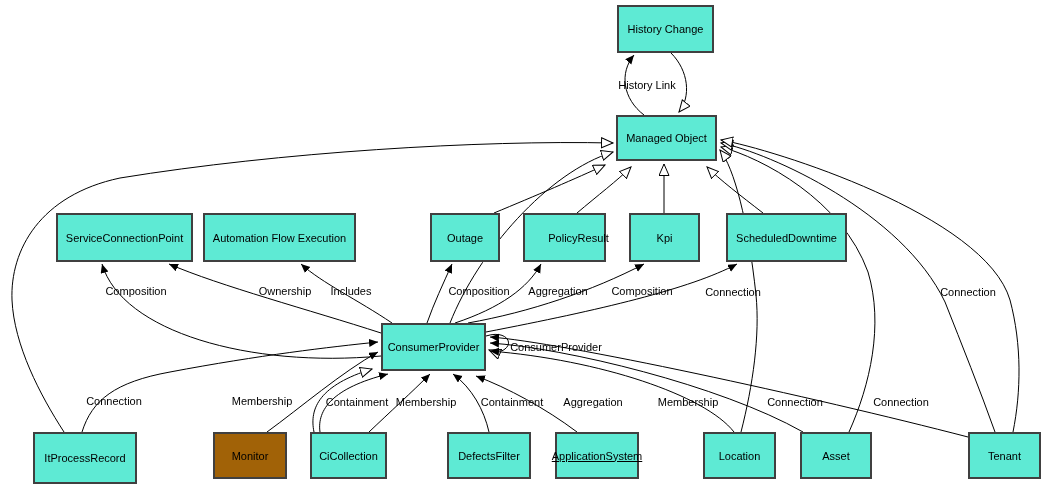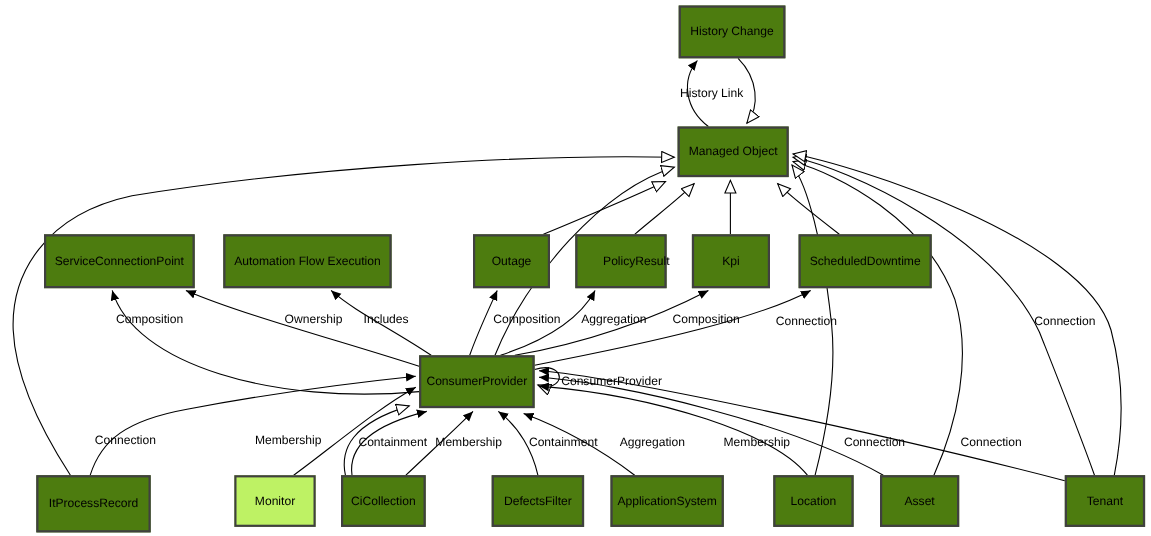--- a/index.html
+++ b/index.html
@@ -8,21 +8,21 @@
     width:1046px;height:487px;
     background:#ffffff;
     font-family:"Liberation Sans","DejaVu Sans",sans-serif;
     overflow:hidden;
   }
   #edge-layer{position:absolute;left:0;top:0;width:1046px;height:487px;}
   .node{
     position:absolute;
     box-sizing:border-box;
     border:2px solid #404040;
-    background:#4d7c0f;
+    background:#5eead4;
     display:flex;align-items:center;justify-content:center;
     font-size:11px;color:#000000;
     text-align:center;
     cursor:default;
     white-space:nowrap;
   }
   .edge-label{
     position:absolute;
     transform:translate(-50%,-50%);
     font-size:11px;color:#000000;
@@ -97,21 +97,21 @@
       <div class="edge-label" style="left: 901px; top: 402px;">Connection</div>
       <div class="edge-label" style="left: 968px; top: 292px;">Connection</div>
     </div>
   <div id="nodes">
       <div class="node" style="left: 617px; top: 5px; width: 97px; height: 48px;">
         <span>History Change</span>
       </div>
       <div class="node" style="left: 616px; top: 115px; width: 101px; height: 46px;">
         <span>Managed Object</span>
       </div>
-      <div class="node" style="left: 40px; top: 213px; width: 137px; height: 49px;">
+      <div class="node" style="left: 56px; top: 213px; width: 137px; height: 49px;">
         <span>ServiceConnectionPoint</span>
       </div>
       <div class="node" style="left: 203px; top: 213px; width: 153px; height: 49px;">
         <span>Automation Flow Execution</span>
       </div>
       <div class="node" style="left: 430px; top: 213px; width: 70px; height: 49px;">
         <span>Outage</span>
       </div>
       <div class="node" style="left: 523px; top: 213px; width: 83px; height: 49px; padding-left: 28px;">
         <span>PolicyResult</span>
@@ -121,30 +121,30 @@
       </div>
       <div class="node" style="left: 726px; top: 213px; width: 121px; height: 49px;">
         <span>ScheduledDowntime</span>
       </div>
       <div class="node" style="left: 381px; top: 323px; width: 105px; height: 48px;">
         <span>ConsumerProvider</span>
       </div>
       <div class="node" style="left: 33px; top: 432px; width: 104px; height: 52px;">
         <span>ItProcessRecord</span>
       </div>
-      <div class="node" style="left: 213px; top: 432px; width: 74px; height: 47px; background: #bef264;">
+      <div class="node" style="left: 213px; top: 432px; width: 74px; height: 47px; background: #a16207;">
         <span>Monitor</span>
       </div>
       <div class="node" style="left: 310px; top: 432px; width: 77px; height: 47px;">
         <span>CiCollection</span>
       </div>
       <div class="node" style="left: 447px; top: 432px; width: 84px; height: 47px;">
         <span>DefectsFilter</span>
       </div>
-      <div class="node" style="left: 555px; top: 432px; width: 103px; height: 47px;">
+      <div class="node" style="left: 555px; top: 432px; width: 84px; height: 47px; text-decoration: underline;">
         <span>ApplicationSystem</span>
       </div>
       <div class="node" style="left: 703px; top: 432px; width: 73px; height: 47px;">
         <span>Location</span>
       </div>
       <div class="node" style="left: 800px; top: 432px; width: 72px; height: 47px;">
         <span>Asset</span>
       </div>
       <div class="node" style="left: 968px; top: 432px; width: 73px; height: 47px;">
         <span>Tenant</span>

